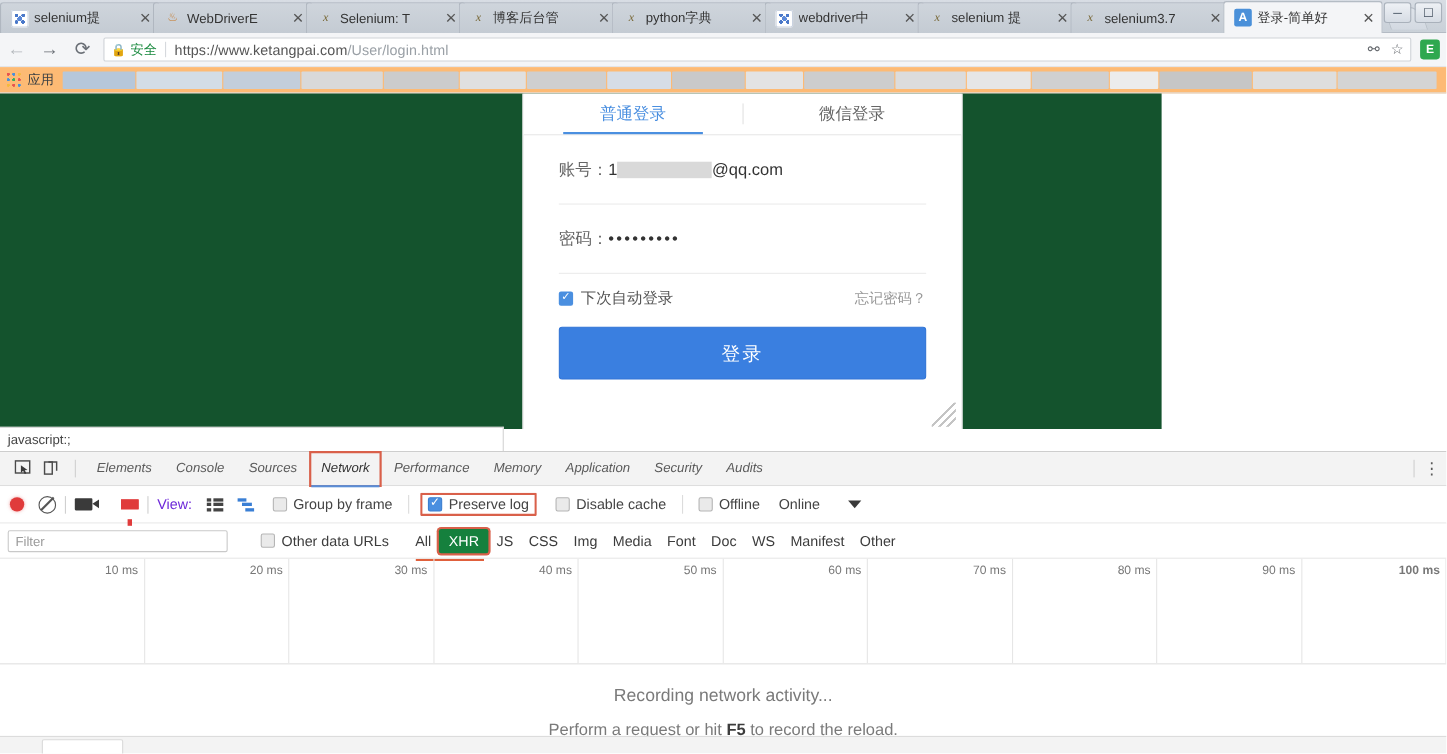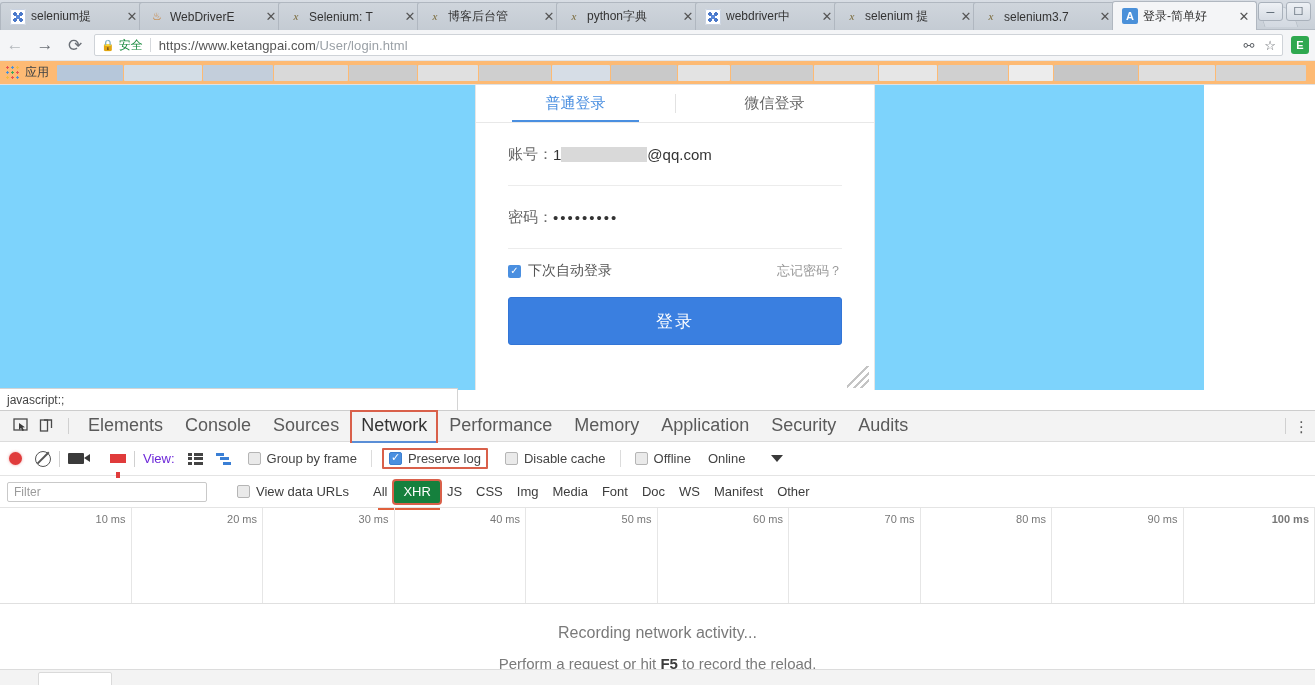--- a/index.html
+++ b/index.html
@@ -121,22 +121,22 @@
       radial-gradient(circle at 11.5px 6.5px,#e8534f 1.3px,transparent 1.4px),
       radial-gradient(circle at 1.5px 11.5px,#f4b93e 1.3px,transparent 1.4px),
       radial-gradient(circle at 6.5px 11.5px,#e8534f 1.3px,transparent 1.4px),
       radial-gradient(circle at 11.5px 11.5px,#4a90d9 1.3px,transparent 1.4px);
   }
   .apps-label{font-size:12px;color:#3c4043;margin-right:8px;}
   .bm{height:16px;border-radius:1px;margin-right:1px;filter:blur(.4px);}
 
   
   .page{
-    position:absolute;left:0;top:85px;width:1204px;height:305px;
-    background:#7dd3fc;overflow:hidden;
+    position:absolute;left:0;top:85px;width:1056px;height:305px;
+    background:#14532d;overflow:hidden;
   }
   .loginpanel{
     position:absolute;left:475px;top:0;width:400px;height:305px;
     background:#fff;border-left:1px solid #e6e6e6;border-right:1px solid #e6e6e6;
     box-sizing:border-box;
   }
   .logintabs{
     height:37px;display:flex;align-items:center;
     border-bottom:1px solid #e8e8e8;background:#fff;
   }
@@ -210,22 +210,23 @@
     height:31px;display:flex;align-items:center;
     border-bottom:1px solid #dcdcdc;background:#f3f3f3;
     padding-left:8px;box-sizing:border-box;
   }
   .dt-iconbtn{
     width:26px;height:24px;display:flex;align-items:center;justify-content:center;
     color:#5a5a5a;
   }
   .vsep{width:1px;height:16px;background:#d0d0d0;margin:0 8px;}
   .dt-tab{
-    padding:0 11px;height:33px;line-height:31px;font-size:18px;color:#5a5a5a;
+    padding:0 11px;height:33px;line-height:31px;font-size:12px;color:#5a5a5a;
     position:relative;
+    font-style:italic;
   }
   .dt-tab.hl{
     color:#333;
     box-shadow:inset 0 0 0 2px #d9604a;
   }
   .dt-tab.hl::after{
     content:"";position:absolute;left:2px;right:2px;bottom:0;height:2px;background:#5a8ed6;
   }
   .dt-right{margin-left:auto;display:flex;align-items:center;padding-right:7px;}
   .kebab{color:#5a5a5a;font-size:15px;letter-spacing:0;line-height:1;width:14px;text-align:center;}
@@ -550,21 +551,21 @@
       <span class="gap"></span>
       <span class="caret"></span>
     </div>
 
     <div class="dt-filterbar">
       <span class="filterinput">Filter</span>
       <span class="gap"></span>
       <span class="gap"></span>
       <span class="cbitem">
         <span class="cb"></span>
-        <span>View data URLs</span>
+        <span>Other data URLs</span>
       </span>
       <span class="gap"></span>
       <span class="ftype">All</span>
       <span class="ftype pill boxed">XHR</span>
       <span class="ftype">JS</span>
       <span class="ftype">CSS</span>
       <span class="ftype">Img</span>
       <span class="ftype">Media</span>
       <span class="ftype">Font</span>
       <span class="ftype">Doc</span>

